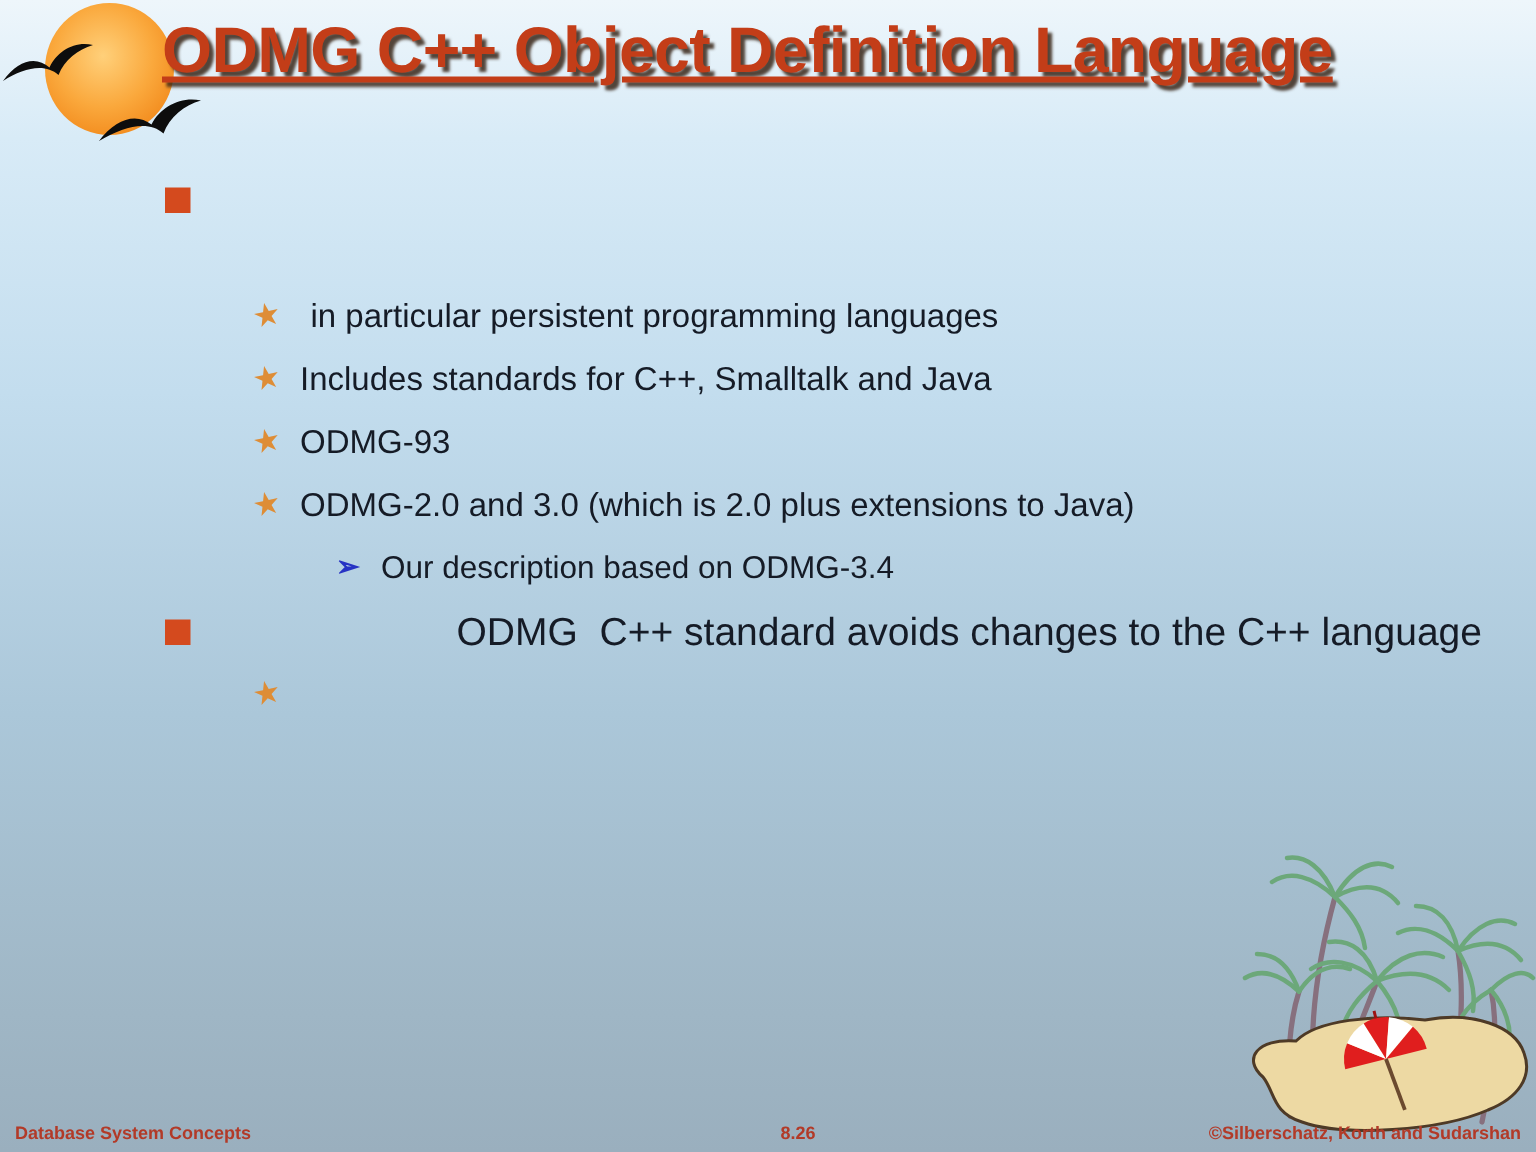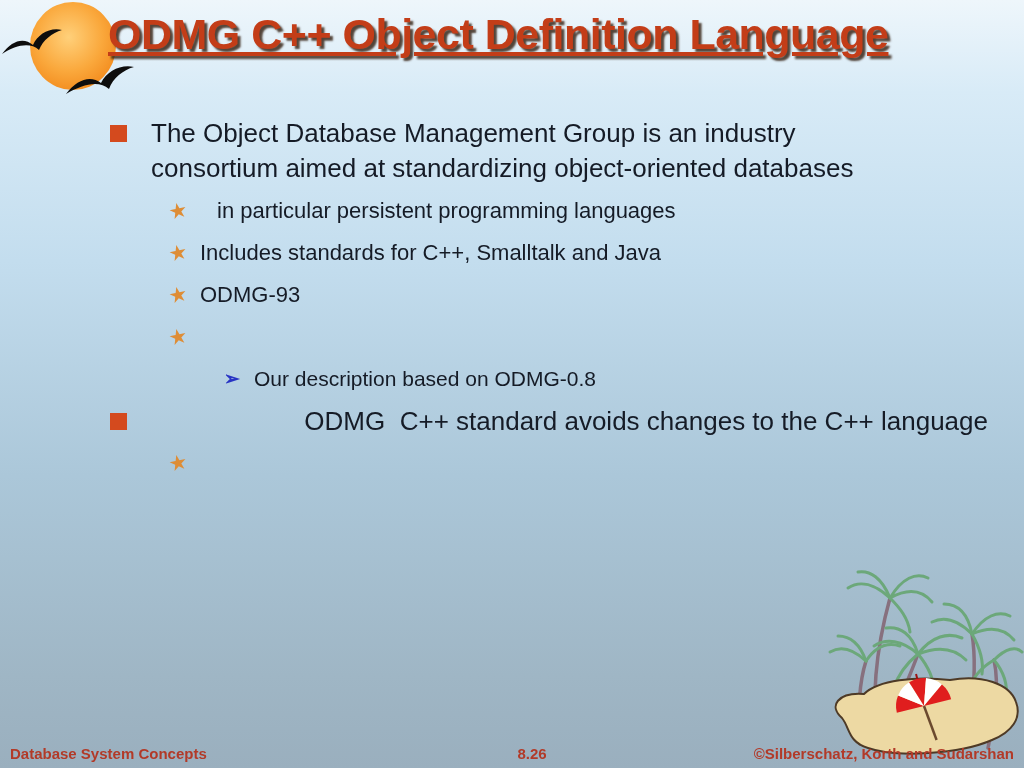--- a/index.html
+++ b/index.html
@@ -28,30 +28,30 @@
   .lvl1 .sq{
     flex:0 0 auto; width:17px; height:17px; background:#D44A1E;
     margin:9px 24px 0 2px;
   }
   .lvl2 .txt{font-size:22px; line-height:26px;}
   .lvl2 .star{
     flex:0 0 auto; width:24px; margin-right:10px;
     font-size:21px; line-height:26px; color:#DE8D36;
     transform:rotate(-12deg); text-align:center;
   }
-  .lvl2.indent-extra .txt{margin-left:17px;}
+  .lvl2.indent-extra .txt{margin-left:7px;}
   .lvl3 .txt{font-size:21px; line-height:25px;}
   .lvl3 .arrow{
     flex:0 0 auto; width:22px; margin-right:8px;
     font-size:19px; line-height:25px; color:#2733C4; font-weight:700;
   }
   
   .footer-text{
     position:absolute; bottom:6px;
-    font-size:15px; font-weight:700; color:#B23A28; white-space:nowrap;
+    font-size:12px; font-weight:700; color:#B23A28; white-space:nowrap;
   }
   .footer-left{left:10px;}
   .footer-center{left:0; right:0; text-align:center;margin-left:40px;}
   .footer-right{right:10px;}
   
   .sun-art{position:absolute; left:0; top:0;}
   .island-art{position:absolute; left:820px; top:556px;}
 </style>
 </head>
 <body>
@@ -68,46 +68,45 @@
     </defs>
     <ellipse cx="73" cy="46" rx="43" ry="44" fill="url(#sunGrad)"></ellipse>
     <path d="M2,54 C12,40 24,37 33,45 C38,34 50,27 62,30 C52,33 43,40 39,50 C30,42 16,45 2,54 Z" fill="#0d0d0d"></path>
     <path d="M66,94 C77,79 91,75 101,83 C107,71 121,64 134,67 C123,70 113,78 109,89 C99,80 83,84 66,94 Z" fill="#0d0d0d"></path>
   </svg>
 
   <div class="title">ODMG C++ Object Definition Language</div>
 
   <div class="row lvl1" style="left:108px; top:116px; width:880px;">
     <span class="sq"></span>
-    <span class="txt">The Object Database Management Group is an industry
-consortium aimed at standardizing object-oriented databases</span>
   </div>
 
   <div class="row lvl2 indent-extra" style="left:166px; top:198px; width:820px;">
     <span class="star">★</span>
     <span class="txt">in particular persistent programming languages</span>
   </div>
 
   <div class="row lvl2" style="left:166px; top:240px; width:820px;">
     <span class="star">★</span>
     <span class="txt">Includes standards for C++, Smalltalk and Java</span>
   </div>
 
   <div class="row lvl2" style="left:166px; top:282px; width:820px;">
     <span class="star">★</span>
     <span class="txt">ODMG-93</span>
   </div>
 
   <div class="row lvl2" style="left:166px; top:324px; width:820px;">
     <span class="star">★</span>
+    <span class="txt">ODMG-2.0 and 3.0 (which is 2.0 plus extensions to Java)</span>
   </div>
 
   <div class="row lvl3" style="left:224px; top:366px; width:760px;">
     <span class="arrow">➢</span>
-    <span class="txt">Our description based on ODMG-0.8</span>
+    <span class="txt">Our description based on ODMG-3.4</span>
   </div>
 
   <div class="row lvl1" style="left:108px; top:404px; width:880px;justify-content:space-between;">
     <span class="sq"></span>
     <span class="txt">ODMG  C++ standard avoids changes to the C++ language</span>
   </div>
 
   <div class="row lvl2 indent-extra" style="left:166px; top:450px; width:820px;">
     <span class="star">★</span>
   </div>

